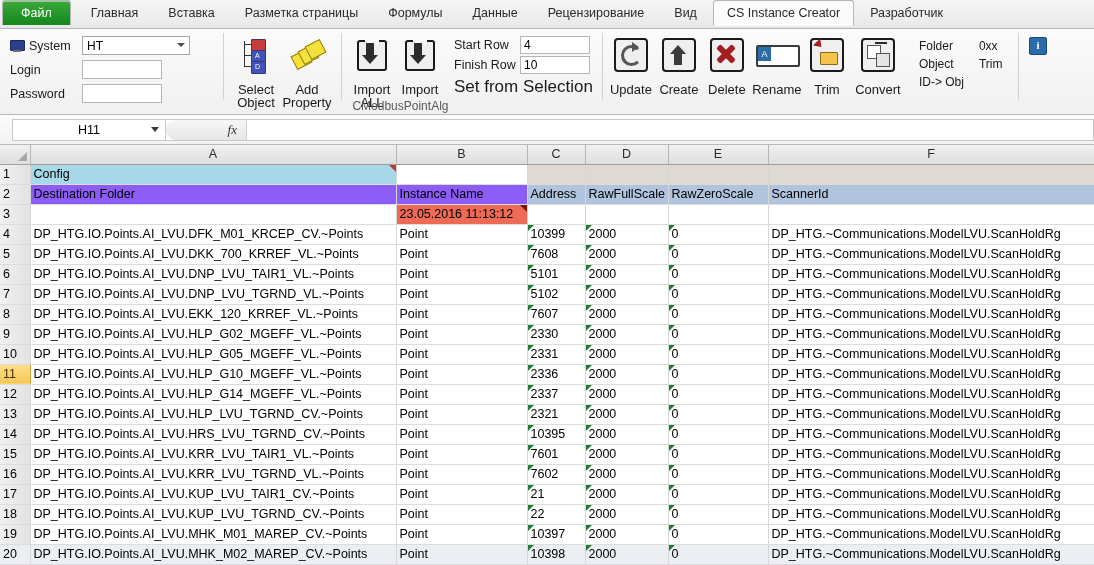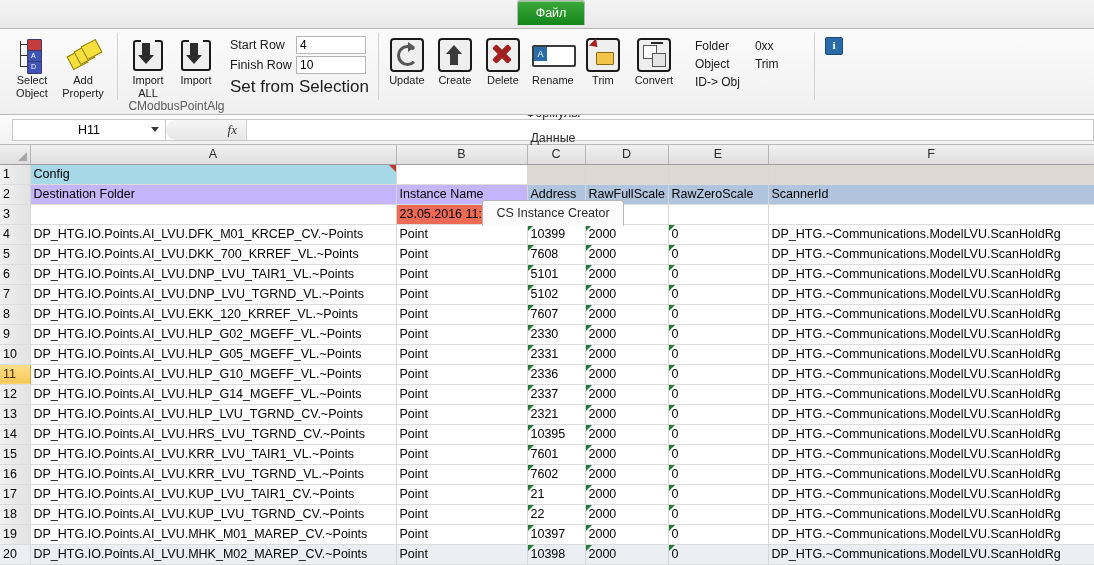--- a/index.html
+++ b/index.html
@@ -10,23 +10,22 @@
     background:#fff;
     -webkit-font-smoothing:antialiased;
   }
   .app{position:relative;width:1094px;height:565px;overflow:hidden;background:#f1f1f1;}
 
   
   .tabbar{
     position:relative;height:28px;
     background:linear-gradient(#f5f5f5,#e8e8e8);
     border-bottom:1px solid #b6b6b6;
-    display:flex;align-items:center;
-    padding-left:14px;
-    flex-direction:column;
+    display:flex;align-items:flex-start;
+    padding-left:2px;
   }
   .tab{
     height:24px;line-height:24px;
     padding:0 13px;
     font-size:12.5px;color:#2b2b2b;
     cursor:default;white-space:nowrap;
     border:1px solid transparent;border-bottom:none;
     border-radius:3px 3px 0 0;
     margin-right:2px;
   }
@@ -74,21 +73,21 @@
   }
   .monitor-ico{width:14px;height:12px;position:relative;display:inline-block;}
   .monitor-ico .scr{position:absolute;left:0;top:0;width:13px;height:9px;background:#2b3f8c;border:1px solid #1b2560;border-radius:1px;}
   .monitor-ico .base{position:absolute;left:3px;top:10px;width:8px;height:2px;background:#707070;}
 
   
   .bigbtn{
     width:48px;display:flex;flex-direction:column;align-items:center;
     padding-top:5px;cursor:default;
   }
-  .bigbtn .cap{font-size:11px;color:#1a1a1a;text-align:center;line-height:12.5px;margin-top:2px;}
+  .bigbtn .cap{font-size:13px;color:#1a1a1a;text-align:center;line-height:12.5px;margin-top:12px;}
   .bigbtn .ico{height:34px;display:flex;align-items:center;justify-content:center;}
 
   
   .ico-tree{position:relative;width:30px;height:32px;}
   .ico-tree .vline{position:absolute;left:3px;top:2px;width:1px;height:26px;background:#333;}
   .ico-tree .node{position:absolute;left:10px;width:13px;height:11px;border:1px solid #3a3a6a;border-radius:1px;}
   .ico-tree .hline{position:absolute;left:3px;width:7px;height:1px;background:#333;}
   .ico-tree .n1{top:0;background:#c43c3c;}
   .ico-tree .n2{top:11px;background:#3f53b8;}
   .ico-tree .n3{top:22px;background:#3f53b8;}
@@ -206,21 +205,21 @@
     background:linear-gradient(#ffdf8a,#f5c658);
     color:#4a3000;border-right:1px solid #c9a43a;font-weight:normal;
   }
   col.cA{width:366px;} col.cB{width:131px;} col.cC{width:58px;}
   col.cD{width:83px;} col.cE{width:100px;} col.cF{width:326px;}
   col.cRH{width:30px;}
 
   .cfg{background:#a6d8e8;text-align:center;position:relative;border-right:1px solid #8fc4d6;}
   .cfgnote{position:absolute;right:0;top:0;width:0;height:0;
     border-right:7px solid #c0392b;border-bottom:7px solid transparent;}
-  .hdr-green{background:#c4b5fd;font-weight:bold;color:#111;}
+  .hdr-green{background:#8b5cf6;font-weight:bold;color:#111;}
   .hdr-blue{background:#b0c4de;color:#111;}
   .r1-grey{background:#ded9d2;}
   .r3-red{background:#ed6a54;color:#3b1008;position:relative;padding-left:4px;}
   .r3-red .note{position:absolute;right:0;top:0;width:0;height:0;
     border-right:7px solid #7a1408;border-bottom:7px solid transparent;}
   .notecell{position:relative;}
   .notecell .gtri{position:absolute;left:0;top:0;width:0;height:0;
     border-left:6px solid #1f7a33;border-bottom:6px solid transparent;}
   tr.datarow td{border-bottom:1px solid #dcdcdc;}
   tr.lastrow td{background:#ebeff3;}
@@ -238,20 +237,45 @@
       <div class="tab">Формулы</div>
       <div class="tab">Данные</div>
       <div class="tab">Рецензирование</div>
       <div class="tab">Вид</div>
       <div class="tab active">CS Instance Creator</div>
       <div class="tab">Разработчик</div>
     </div>
 
   <div class="ribbon">
 
+    <div class="grp sep sysblock">
+      <div style="width:100%">
+        <div class="sysrow">
+          <span class="lbl">
+            <span class="monitor-ico">
+                <span class="scr"></span>
+                <span class="base"></span>
+              </span>
+            <span>System</span>
+          </span>
+          <div class="combo">
+            <span>HT</span>
+            <span class="arrow"></span>
+          </div>
+        </div>
+        <div class="sysrow">
+          <span class="lbl">Login</span>
+          <input class="txtfld" type="text" style="width: 80px;" value="">
+        </div>
+        <div class="sysrow">
+          <span class="lbl">Password</span>
+          <input class="txtfld" type="text" style="width: 80px;" value="">
+        </div>
+      </div>
+    </div>
 
     <div class="grp sep" style="padding-left:8px;padding-right:8px;">
       <div class="bigbtn">
         <div class="ico">
           <div class="ico-tree">
             <span class="vline"></span>
             <span class="hline" style="top:5px"></span>
               <span class="node n1"></span>
             <span class="hline" style="top:16px"></span>
               <span class="node n2">
@@ -369,21 +393,21 @@
           <div class="ico-conv">
               <span class="sq1"></span>
               <span class="sq2"></span>
               <span class="carr"></span>
             </div>
         </div>
         <div class="cap">Convert</div>
       </div>
     </div>
 
-    <div class="grp sep smallbtns" style="padding-right:20px;">
+    <div class="grp sep smallbtns" style="padding-right:0;">
       <div class="smallrow">
         <div class="smallbtn">Folder</div>
         <div class="smallbtn" style="min-width:34px">0xx</div>
       </div>
       <div class="smallrow">
         <div class="smallbtn">Object</div>
         <div class="smallbtn" style="min-width:34px">Trim</div>
       </div>
       <div class="smallrow">
         <div class="smallbtn">ID-&gt; Obj</div>

